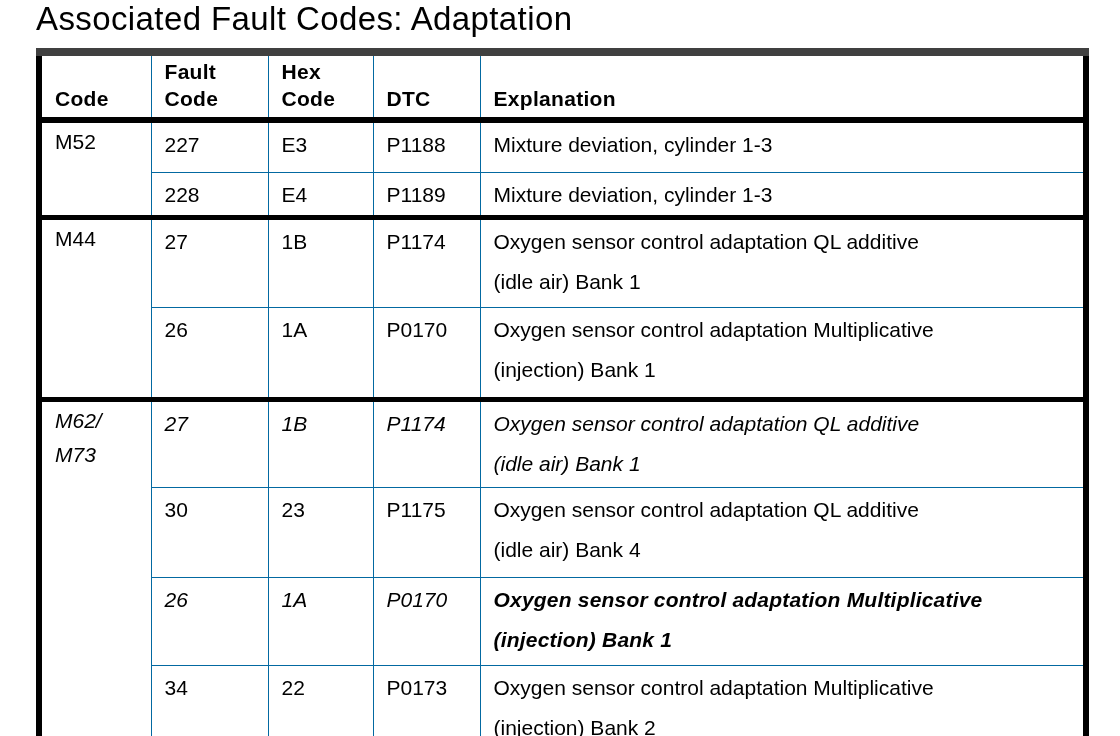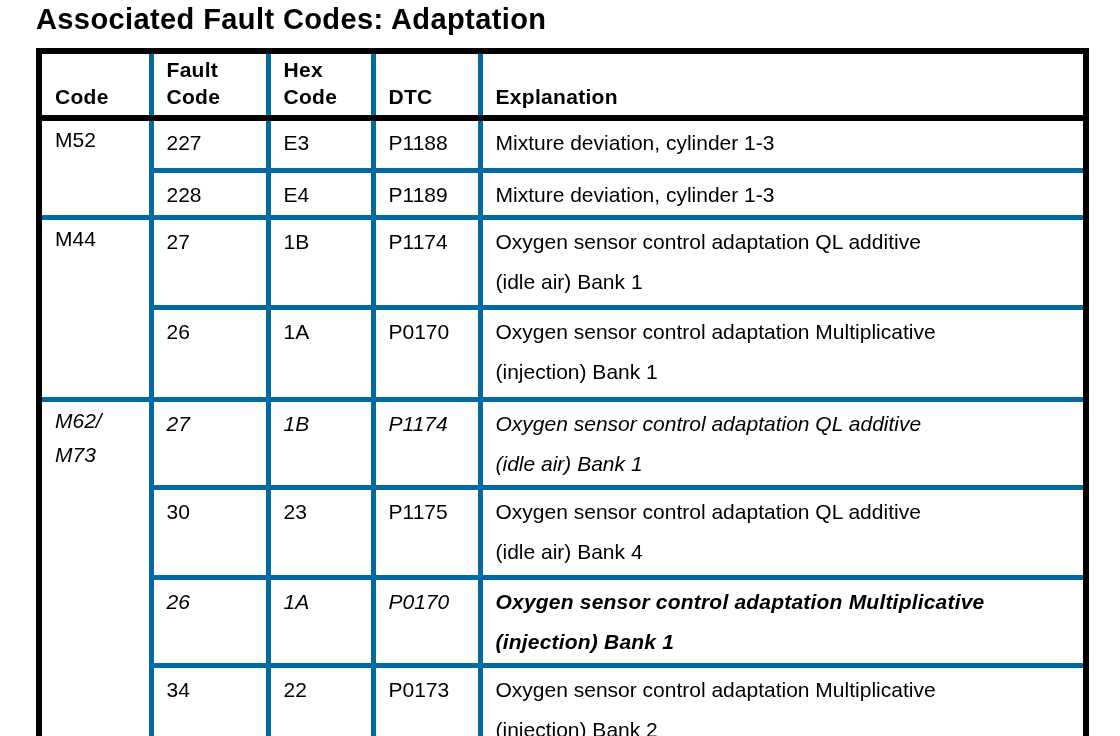--- a/index.html
+++ b/index.html
@@ -10,52 +10,52 @@
     width: 1120px;
     height: 736px;
     overflow: hidden;
     background: #ffffff;
     color: #000000;
     font-family: "Liberation Sans", "DejaVu Sans", sans-serif;
     -webkit-font-smoothing: none;
   }
   .page-title {
     margin: 3px 0 0 36px;
-    font-size: 29px;
-    font-weight: bold;
+    font-size: 33px;
+    font-weight: normal;
     letter-spacing: 0.4px;
     line-height: 32px;
   }
   table.fault-table {
     border-collapse: collapse;
     table-layout: fixed;
     width: 1047px;
     margin: 13px 0 0 36px;
     border: 6px solid #000;
     border-bottom: 0;
   }
   col.c-model       { width: 112px; }
   col.c-fault       { width: 117px; }
   col.c-hex         { width: 105px; }
   col.c-dtc         { width: 107px; }
   col.c-explanation { width: 606px; }
 
   th, td {
-    border: 5px solid #0369a1;
+    border: 1px solid #0369a1;
     text-align: left;
     vertical-align: top;
     padding: 2px 8px 0 13px;
     font-size: 21px;
     line-height: 40px;
     overflow: hidden;
   }
   thead th {
     vertical-align: bottom;
     font-weight: bold;
-    border-top: 3px solid #404040;
+    border-top: 8px solid #404040;
     border-bottom: 6px solid #000;
     height: 52px;
     padding-bottom: 5px;
     line-height: 27px;
     letter-spacing: 0.3px;
   }
   tbody tr.group-start td {
     border-top: 5px solid #000;
   }
   tr.rh52 { height: 52px; }

